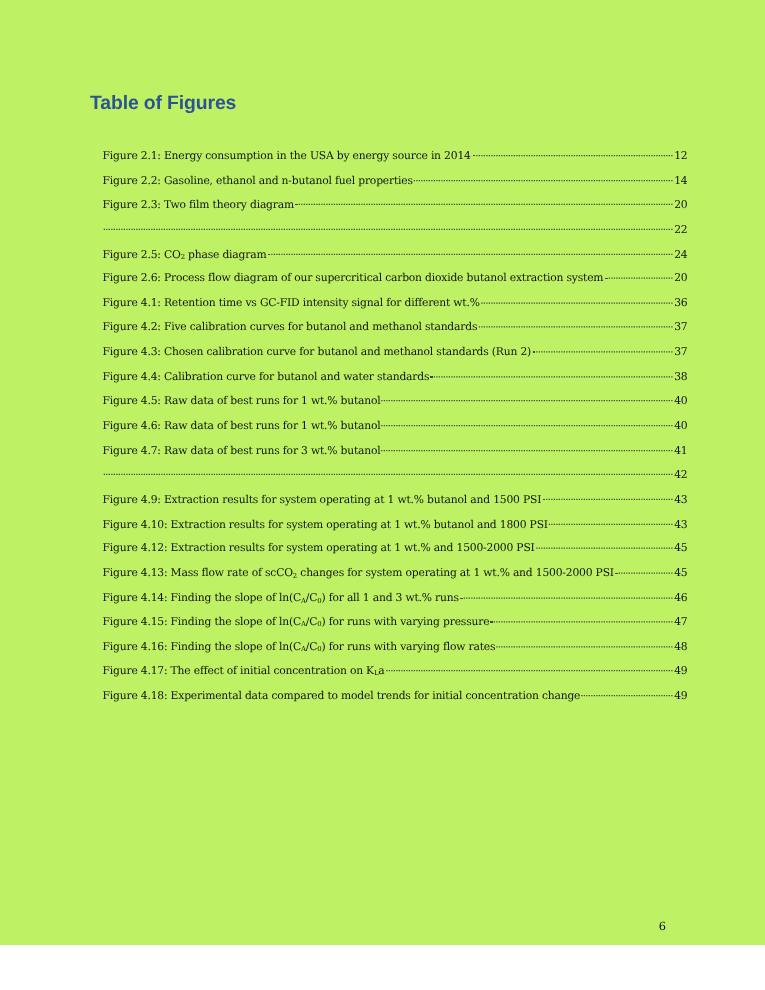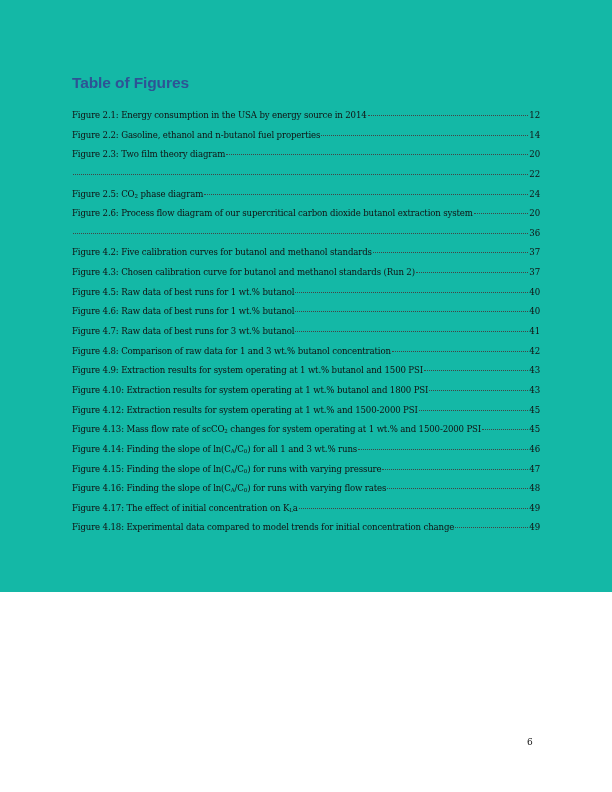--- a/index.html
+++ b/index.html
@@ -1,24 +1,24 @@
 <!DOCTYPE html>
 <html><head>
   <meta charset="utf-8">
   <style>
     html, body { margin: 0; padding: 0; background: #ffffff; }
     body { width: 612px; height: 792px; position: relative; overflow: hidden; }
-    .page { position: absolute; left: 0; top: 0; width: 612px; height: 592px; background: #14b8a6; }
+    .page { position: absolute; left: 0; top: 0; width: 612px; height: 756px; background: #bef264; }
     .toc-title {
       position: absolute; left: 72px; top: 74px;
       font-family: "Liberation Sans", sans-serif;
       font-weight: bold; font-size: 15.5px; color: #2E5395;
       margin: 0; letter-spacing: -0.1px;
     }
-    .toc-list { position: absolute; left: 72px; top: 107px; width: 468px; margin: 0; padding: 0; list-style: none; }
+    .toc-list { position: absolute; left: 72px; top: 107px; width: 468px; margin: 10px; padding: 0; list-style: none; }
     .toc-entry {
       display: flex; align-items: baseline;
       height: 19.65px; line-height: 16px;
       font-family: "DejaVu Serif", serif;
       font-size: 8.6px; color: #111;
       letter-spacing: -0.15px;
       white-space: nowrap;
       text-decoration: none;
       cursor: pointer;
     }
@@ -64,50 +64,55 @@
         <span class="toc-label"><span>Figure 2.5: CO</span><sub>2</sub><span> phase diagram</span></span>
         <span class="toc-leader"></span>
         <span class="toc-page">24</span>
       </li>
       <li class="toc-entry">
         <span class="toc-label">Figure 2.6: Process flow diagram of our supercritical carbon dioxide butanol extraction system</span>
         <span class="toc-leader"></span>
         <span class="toc-page">20</span>
       </li>
       <li class="toc-entry">
+        <span class="toc-label">Figure 4.1: Retention time vs GC-FID intensity signal for different wt.%</span>
         <span class="toc-leader"></span>
         <span class="toc-page">36</span>
       </li>
       <li class="toc-entry">
         <span class="toc-label">Figure 4.2: Five calibration curves for butanol and methanol standards</span>
         <span class="toc-leader"></span>
         <span class="toc-page">37</span>
       </li>
       <li class="toc-entry">
         <span class="toc-label">Figure 4.3: Chosen calibration curve for butanol and methanol standards (Run 2)</span>
         <span class="toc-leader"></span>
         <span class="toc-page">37</span>
+      </li>
+      <li class="toc-entry">
+        <span class="toc-label">Figure 4.4: Calibration curve for butanol and water standards</span>
+        <span class="toc-leader"></span>
+        <span class="toc-page">38</span>
       </li>
       <li class="toc-entry">
         <span class="toc-label">Figure 4.5: Raw data of best runs for 1 wt.% butanol</span>
         <span class="toc-leader"></span>
         <span class="toc-page">40</span>
       </li>
       <li class="toc-entry">
         <span class="toc-label">Figure 4.6: Raw data of best runs for 1 wt.% butanol</span>
         <span class="toc-leader"></span>
         <span class="toc-page">40</span>
       </li>
       <li class="toc-entry">
         <span class="toc-label">Figure 4.7: Raw data of best runs for 3 wt.% butanol</span>
         <span class="toc-leader"></span>
         <span class="toc-page">41</span>
       </li>
       <li class="toc-entry">
-        <span class="toc-label">Figure 4.8: Comparison of raw data for 1 and 3 wt.% butanol concentration</span>
         <span class="toc-leader"></span>
         <span class="toc-page">42</span>
       </li>
       <li class="toc-entry">
         <span class="toc-label">Figure 4.9: Extraction results for system operating at 1 wt.% butanol and 1500 PSI</span>
         <span class="toc-leader"></span>
         <span class="toc-page">43</span>
       </li>
       <li class="toc-entry">
         <span class="toc-label">Figure 4.10: Extraction results for system operating at 1 wt.% butanol and 1800 PSI</span>

